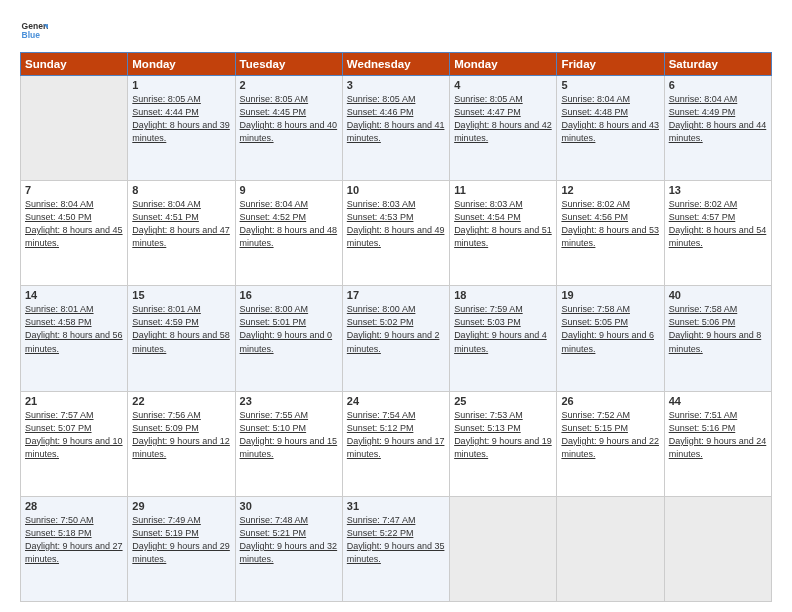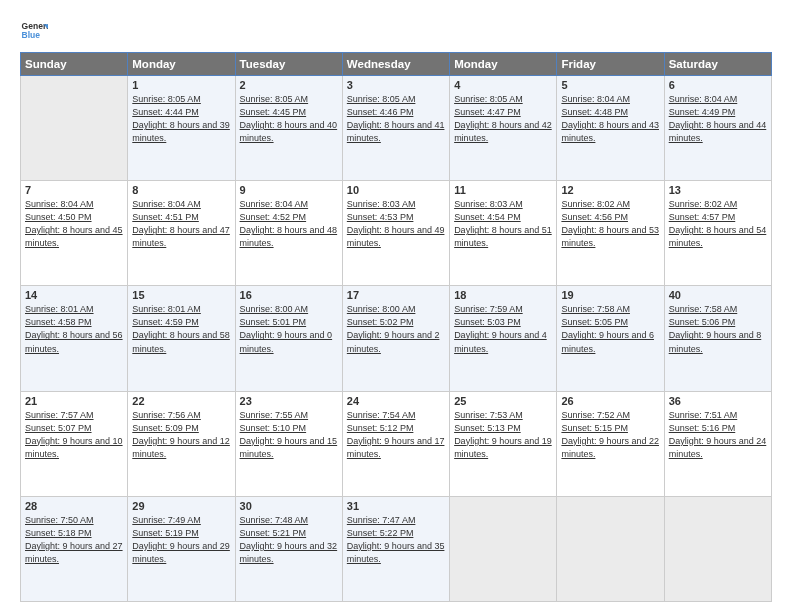--- a/index.html
+++ b/index.html
@@ -46,21 +46,21 @@
       margin-top: 2px;
     }
     .calendar {
       flex: 1;
       border: 1px solid #ccc;
       border-collapse: collapse;
       width: 100%;
       table-layout: fixed;
     }
     .calendar th {
-      background-color: #737373;
+      background-color: #c2410c;
       color: #fff;
       font-size: 11.5px;
       font-weight: bold;
       padding: 5px 4px;
       border: 1px solid #5080c0;
       text-align: left;
     }
     .calendar td {
       border: 1px solid #ccc;
       vertical-align: top;
@@ -237,21 +237,21 @@
           </td>
           <td>
             <span class="day-number">25</span>
             <div class="day-info">Sunrise: 7:53 AM<br>Sunset: 5:13 PM<br>Daylight: 9 hours and 19 minutes.</div>
           </td>
           <td>
             <span class="day-number">26</span>
             <div class="day-info">Sunrise: 7:52 AM<br>Sunset: 5:15 PM<br>Daylight: 9 hours and 22 minutes.</div>
           </td>
           <td>
-            <span class="day-number">36</span>
+            <span class="day-number">44</span>
             <div class="day-info">Sunrise: 7:51 AM<br>Sunset: 5:16 PM<br>Daylight: 9 hours and 24 minutes.</div>
           </td>
         </tr>
         <tr>
           <td>
             <span class="day-number">28</span>
             <div class="day-info">Sunrise: 7:50 AM<br>Sunset: 5:18 PM<br>Daylight: 9 hours and 27 minutes.</div>
           </td>
           <td>
             <span class="day-number">29</span>

